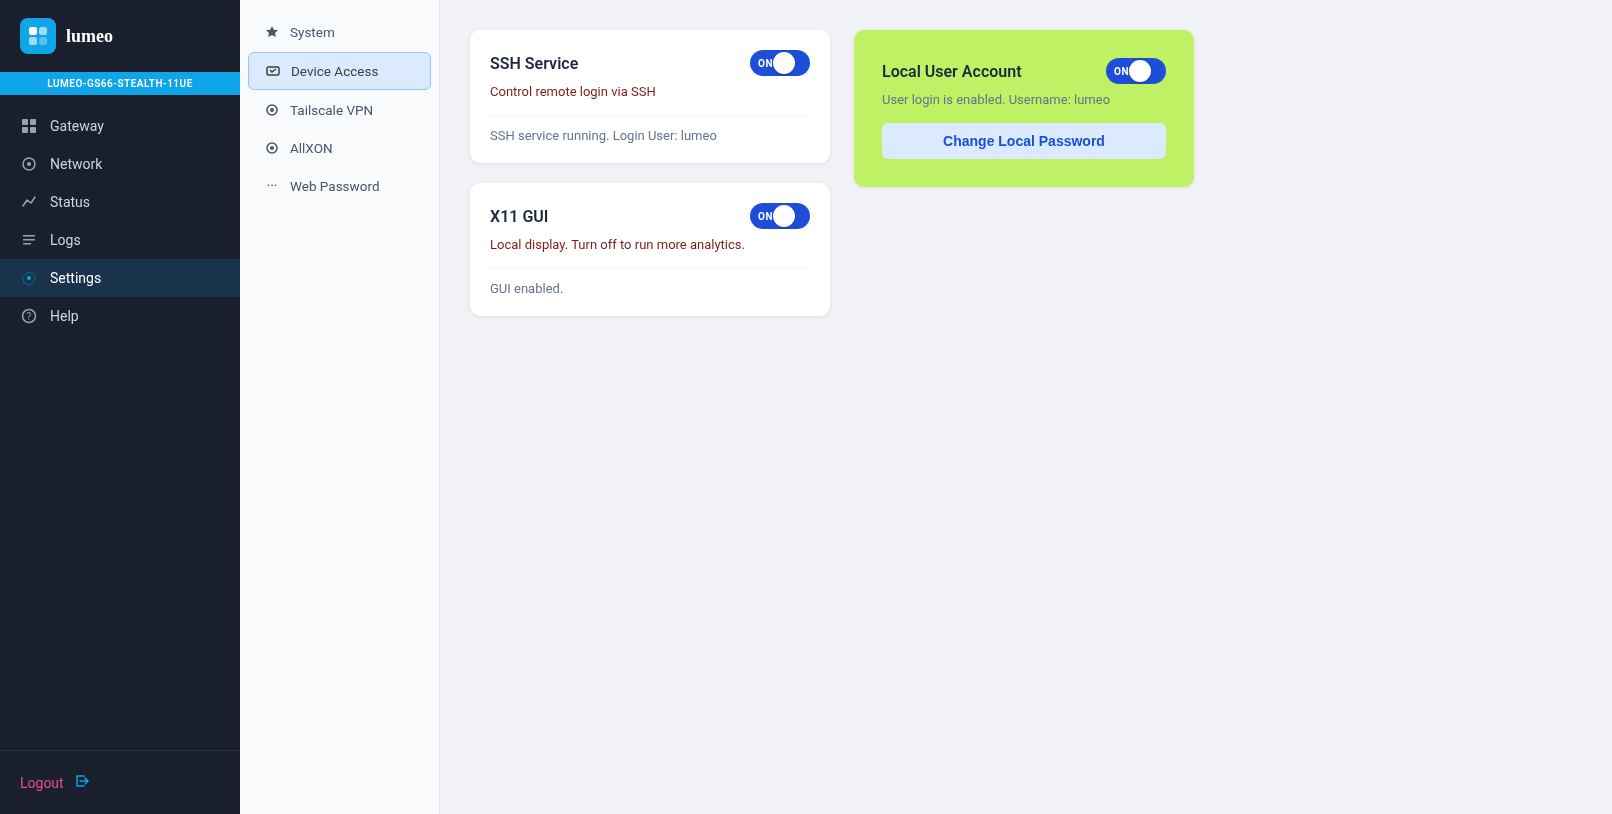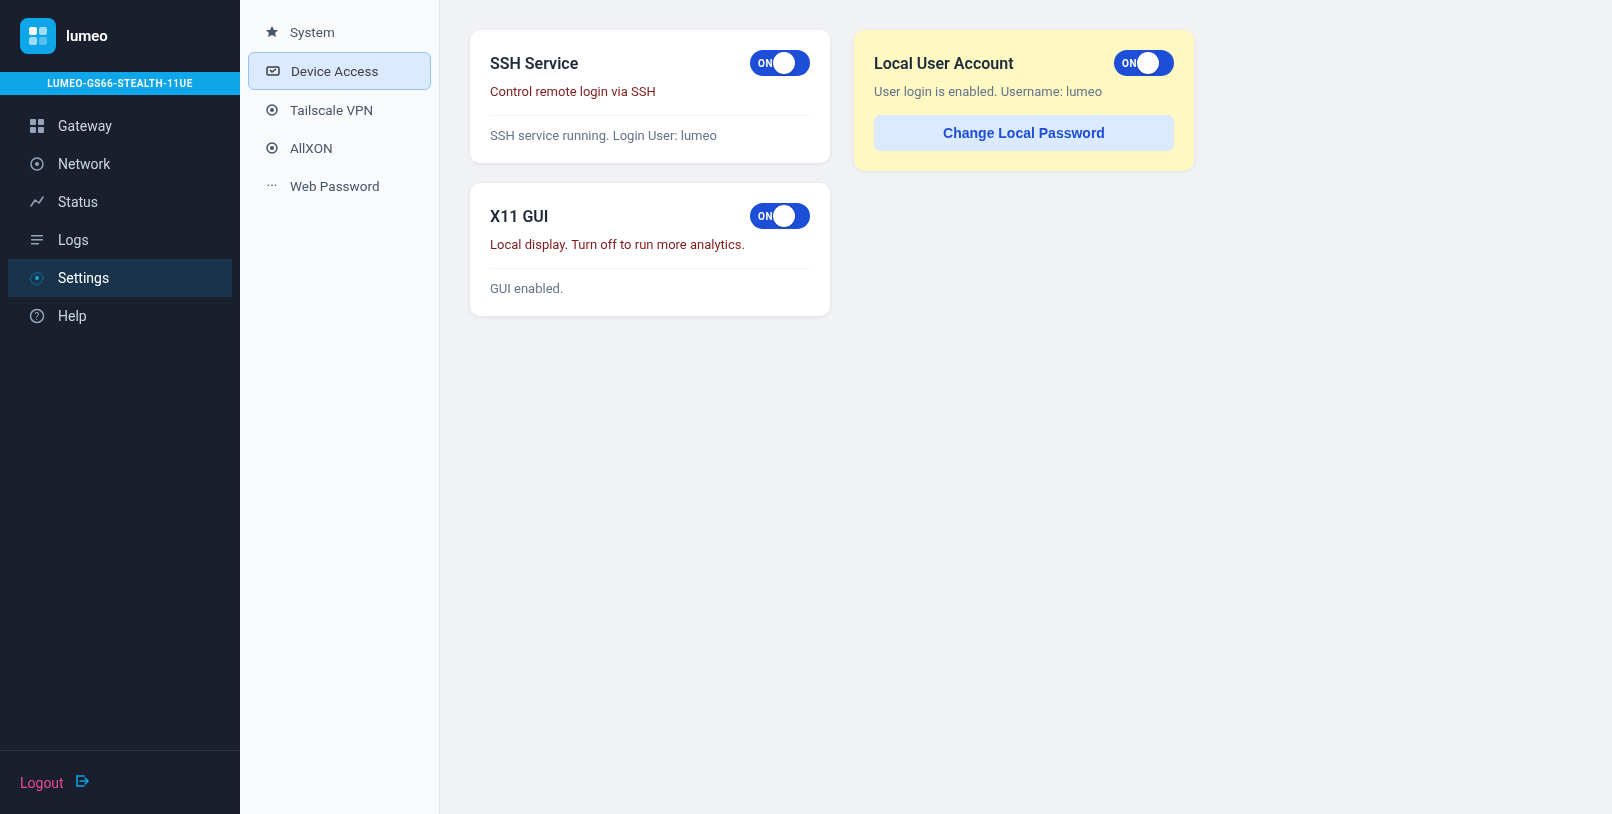--- a/index.html
+++ b/index.html
@@ -37,37 +37,38 @@
       display: flex;
       align-items: center;
       justify-content: center;
       color: white;
       font-size: 18px;
       font-weight: bold;
     }
 
     .logo-text {
       color: white;
-      font-size: 15px;
+      font-size: 18px;
       font-weight: 600;
+      font-family: Liberation Serif, serif;
     }
 
     .device-label {
       background: #0ea5e9;
       color: white;
       text-align: center;
       padding: 6px 1px;
       font-size: 10px;
       font-weight: 600;
       letter-spacing: 0.5px;
     }
 
     .sidebar-nav {
       flex: 1;
-      padding: 12px 8px;
+      padding: 12px 0;
     }
 
     .nav-item {
       display: flex;
       align-items: center;
       gap: 12px;
       padding: 10px 20px;
       color: #cbd5e1;
       font-size: 14px;
       cursor: pointer;
@@ -229,24 +230,24 @@
     .toggle-knob {
       width: 22px;
       height: 22px;
       background: white;
       border-radius: 50%;
       box-shadow: 0 1px 3px rgba(0,0,0,0.2);
     }
 
     
     .local-card {
-      background: #fef9c3;
+      background: #bef264;
       border-radius: 10px;
       box-shadow: 0 1px 4px rgba(0,0,0,0.08);
-      padding: 20px;
+      padding: 28px;
       width: 340px;
     }
 
     .change-password-btn {
       width: 100%;
       background: #dbeafe;
       color: #1d4ed8;
       border: none;
       border-radius: 6px;
       padding: 10px;

